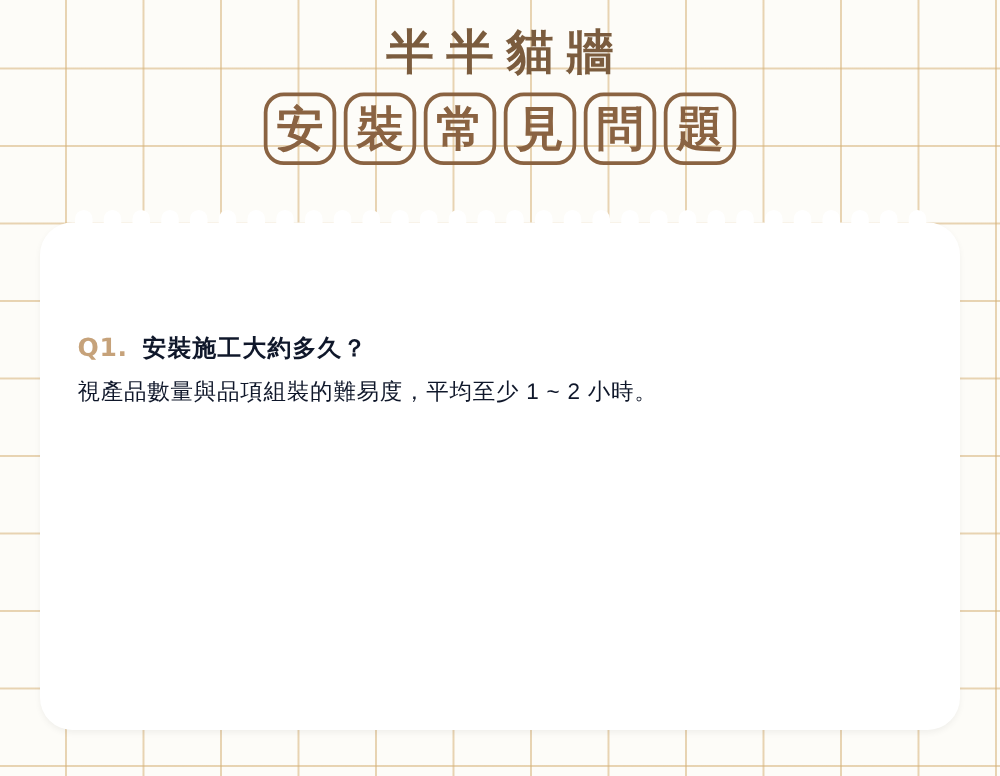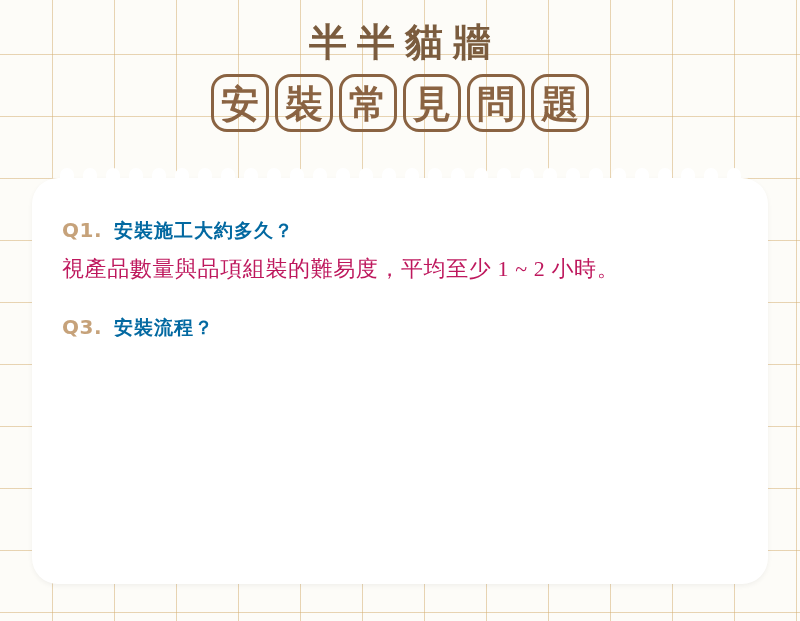--- a/index.html
+++ b/index.html
@@ -131,36 +131,35 @@
   }
   .q-num {
     color: #c6a27a;
     font-size: 20px;
     font-weight: bold;
     letter-spacing: 0.5px;
     margin-right: 12px;
     font-family: "DejaVu Sans", sans-serif;
   }
   .q-text {
-    color: #0369a1;
+    color: #0f172a;
     font-size: 19px;
     font-weight: bold;
     letter-spacing: 1px;
   }
   .a-text {
-    color: #be185d;
-    font-size: 22px;
+    color: #0f172a;
+    font-size: 18px;
     line-height: 1.62;
     letter-spacing: 0.6px;
     max-width: 640px;
-    font-family: Liberation Serif, serif;
   }
   .a-text.narrow { max-width: 610px; }
 
-  #qa-1 { margin-bottom: 28px; }
+  #qa-1 { margin-bottom: 28px; margin-top: 48px; }
   #qa-2 { margin-bottom: 26px; }
   #qa-3 { margin-bottom: 0; }
 </style>
 </head>
 <body>
 
 <div id="page">
 
   <div id="grid-bg"></div>
 
@@ -215,20 +214,16 @@
     <div class="qa" id="qa-1">
       <div class="q-line">
         <span class="q-num">Q1.</span>
         <span class="q-text">安裝施工大約多久？</span>
       </div>
       <div class="a-text">視產品數量與品項組裝的難易度，平均至少 1 ~ 2 小時。</div>
     </div>
 
 
     <div class="qa" id="qa-3">
-      <div class="q-line">
-        <span class="q-num">Q3.</span>
-        <span class="q-text">安裝流程？</span>
-      </div>
     </div>
 
   </div>
 </div>
 
 </body></html>

